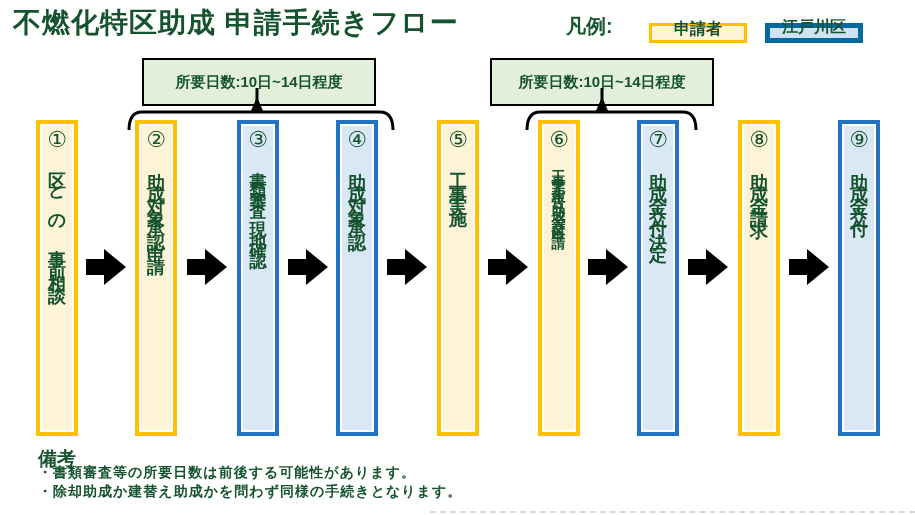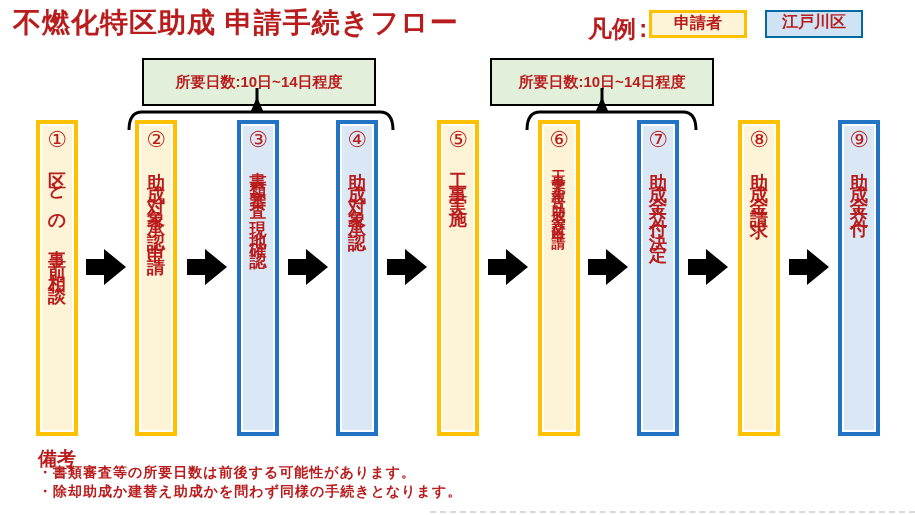--- a/index.html
+++ b/index.html
@@ -1,29 +1,29 @@
 <!DOCTYPE html>
 <html><head>
 <meta charset="utf-8">
 <style>
   html,body{margin:0;padding:0;background:#fff;}
   #page{position:relative;width:915px;height:515px;background:#fff;overflow:hidden;
-        font-family:"Liberation Sans","DejaVu Sans",sans-serif;color:#b91c1c;}
+        font-family:"Liberation Sans","DejaVu Sans",sans-serif;color:#14532d;}
 
   
   .title{position:absolute;left:13px;top:4px;font-size:28px;font-weight:bold;
          letter-spacing:1px;white-space:nowrap;}
 
   
-  .legend-label{position:absolute;left:588px;top:13px;font-size:24px;font-weight:bold;font-family:Liberation Mono, monospace;}
-  .legend-box{position:absolute;top:10px;width:98px;height:28px;box-sizing:border-box;
-              display:flex;align-items:flex-start;justify-content:center;
+  .legend-label{position:absolute;left:566px;top:13px;font-size:20px;font-weight:bold;}
+  .legend-box{position:absolute;top:23px;width:98px;height:20px;box-sizing:border-box;
+              display:flex;align-items:flex-end;justify-content:center;
               font-size:16px;font-weight:bold;}
   .legend-applicant{left:649px;border:3px solid #FFC000;background:#FDF3D6;}
-  .legend-ward{left:765px;border:2px solid #0369a1;background:#CFE3F4;}
+  .legend-ward{left:765px;border:5px solid #0369a1;background:#CFE3F4;}
 
   
   .duration{position:absolute;top:58px;height:48px;box-sizing:border-box;
             background:#E2EFDA;border:2px solid #000;
             display:flex;align-items:center;justify-content:center;
             font-size:15px;font-weight:bold;white-space:nowrap;}
   .d1{left:142px;width:234px;}
   .d2{left:490px;width:224px;}
 
   

